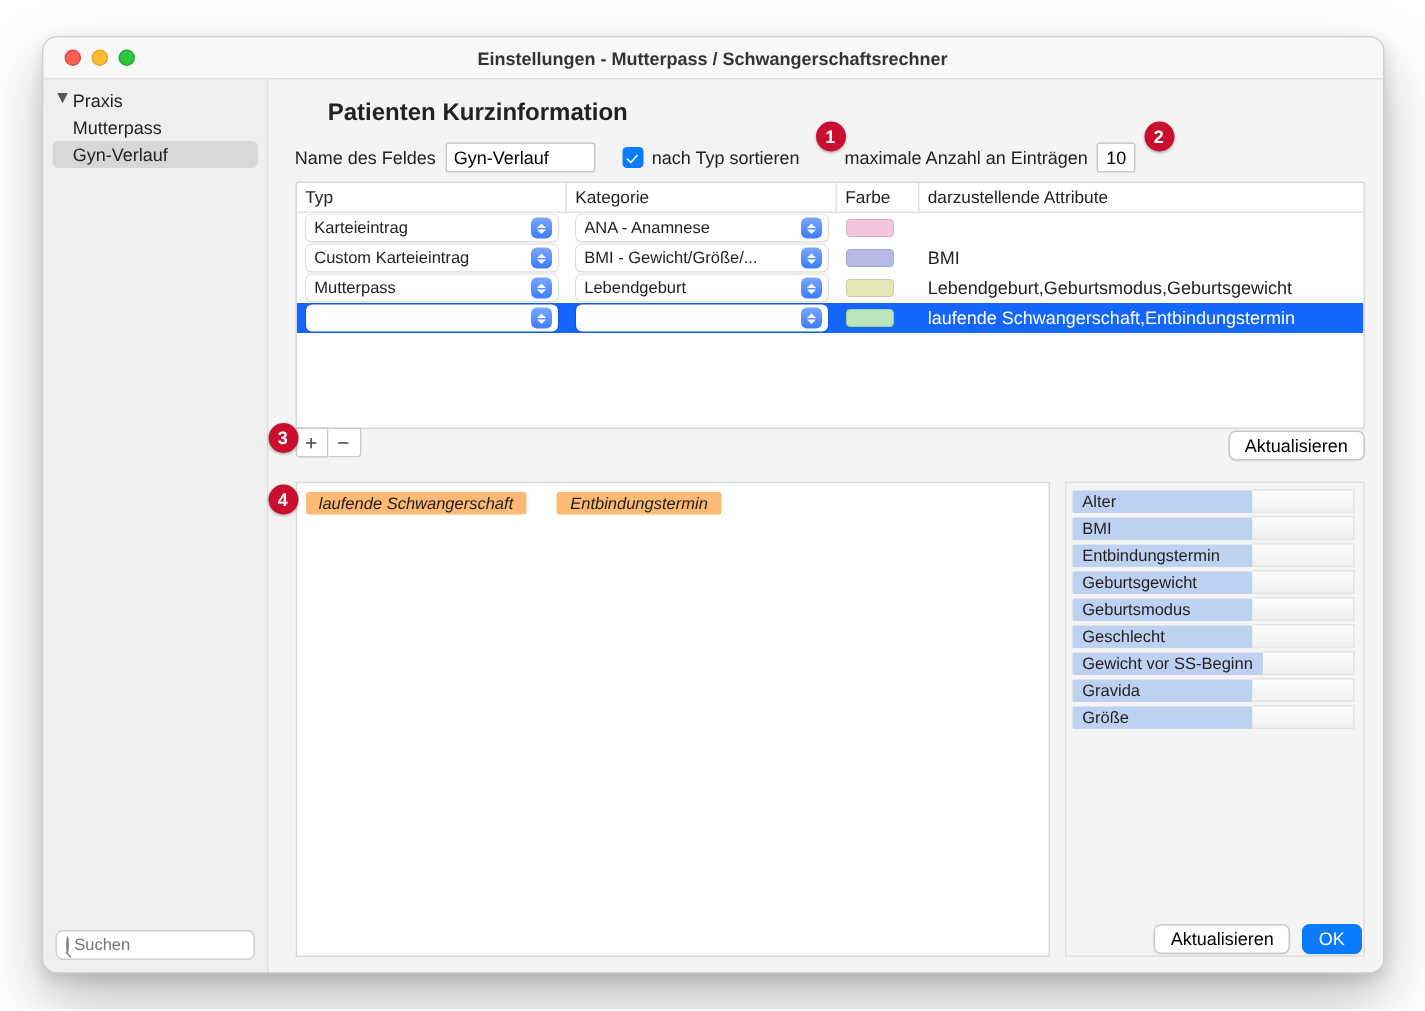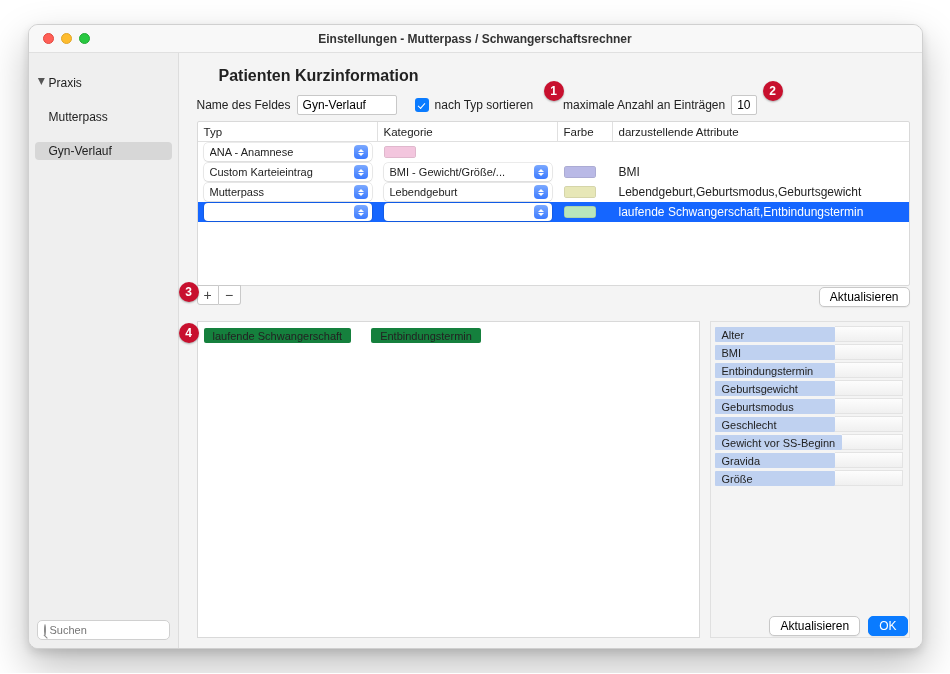--- a/index.html
+++ b/index.html
@@ -48,21 +48,21 @@
     width: 150px;
     background: #efefef;
     border-right: 1px solid #ddd;
     display:flex; flex-direction:column;
     padding-top: 5px;
   }
   .tree { flex:1; font-size:12px; padding: 0 4px; }
   .tree-item {
     padding: 2px 6px 2px 14px;
     border-radius: 4px;
-    margin: 16px 2px;
+    margin: 0 2px;
     display:flex; align-items:center;
   }
   .tree-item.root { padding-left: 2px; }
   .tree-item .chev {
     width:10px; height:10px; margin-right:2px;
     display:inline-block;
     transform: rotate(90deg);
     font-size:9px; color:#555;
   }
   .tree-item.sel {
@@ -183,22 +183,22 @@
   }
   .lower-split {
     display:flex; gap:10px; margin-top:14px; flex:1; min-height:0;
   }
   .pool {
     background:#fff; border:1px solid #d9d9d9;
     flex:1; padding:6px;
   }
   .chip-row { display:flex; gap:20px; }
   .chip {
-    background:#15803d;
-    padding:1.5px 9px; font-size:11px; border-radius:2px; color:#222;
+    background:#fdba74;
+    padding:1.5px 9px; font-size:11px; border-radius:2px; color:#222;font-style:italic;
   }
   .attrlist-wrap {
     width:200px; background:#f4f4f4;
     overflow:auto;
     border:1px solid #e0e0e0;
     padding: 4px 6px 4px 4px;
   }
   .attr {
     display:flex; align-items:flex-end; margin-bottom:2px;
   }
@@ -279,20 +279,26 @@
 
       <div class="table-wrap">
         <div class="table-head">
           <div class="th col-typ">Typ</div>
           <div class="th col-kat">Kategorie</div>
           <div class="th col-farbe">Farbe</div>
           <div class="th col-attr">darzustellende Attribute</div>
         </div>
         <div class="table-body" id="tbody">
             <div class="tr">
+              <div class="td col-typ">
+                <div class="popup">
+                  <span class="txt">Karteieintrag</span>
+                  <span class="knob"></span>
+                </div>
+              </div>
               <div class="td col-kat">
                 <div class="popup">
                   <span class="txt">ANA - Anamnese</span>
                   <span class="knob"></span>
                 </div>
               </div>
               <div class="td col-farbe">
                 <span class="swatch" style="background:#f3c6de"></span>
               </div>
               <div class="td col-attr">

